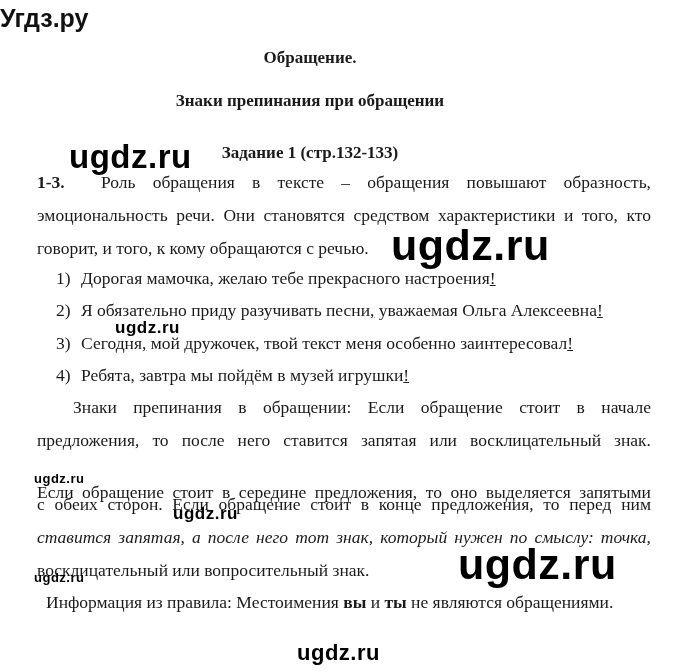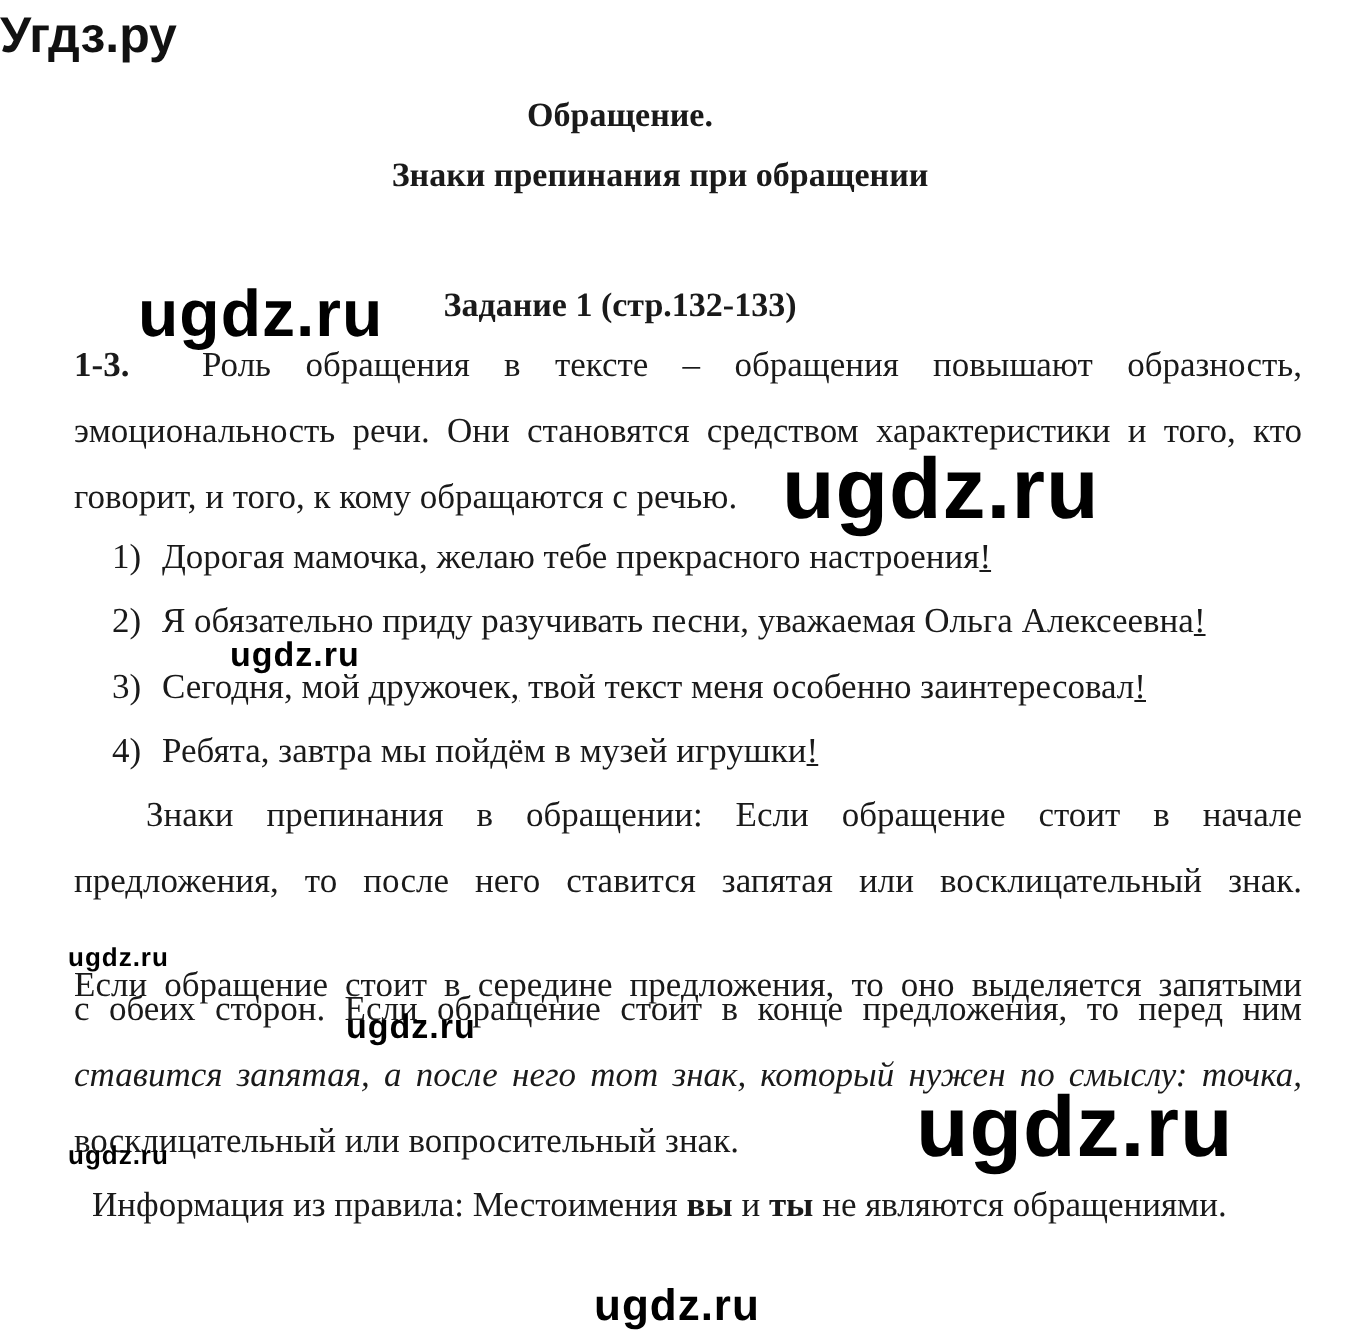--- a/index.html
+++ b/index.html
@@ -28,21 +28,21 @@
     .heading {
       position: absolute;
       left: 0;
       width: 620px;
       text-align: center;
       font-weight: bold;
       font-size: 17px;
       color: #1a1a1a;
     }
     .h1 { top: 48px; }
-    .h2 { top: 78px; margin-left: 20px; }
+    .h2 { top: 91px; }
     .h3 { top: 143px; }
     .line {
       position: absolute;
       left: 37px;
       width: 614px;
       font-size: 17.5px;
       white-space: nowrap;
       color: #1a1a1a;
     }
     .justify {

